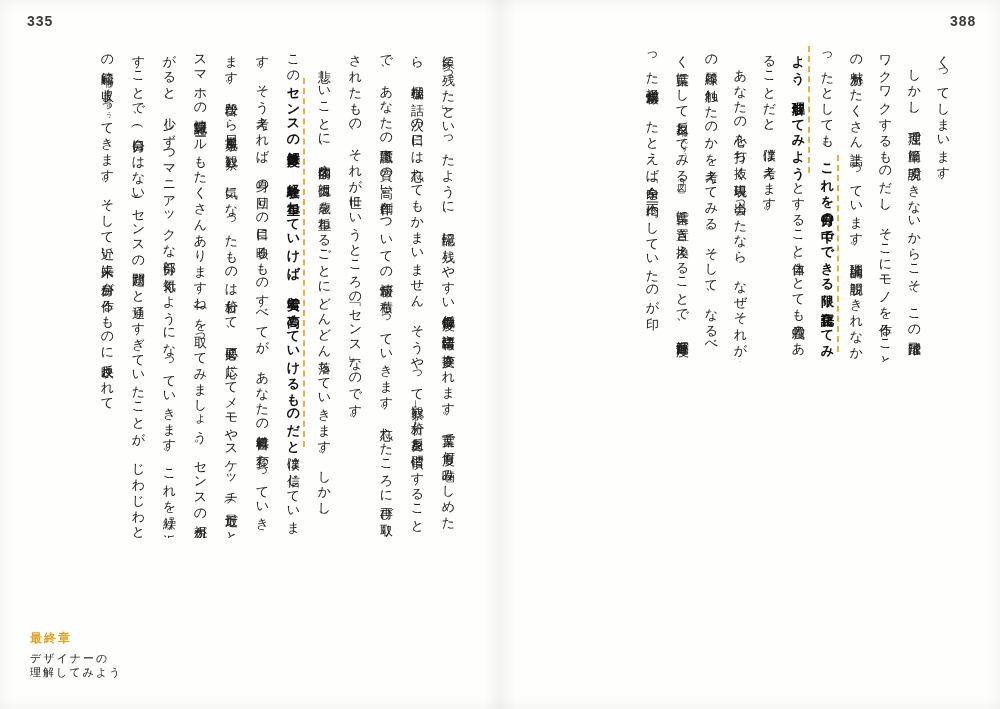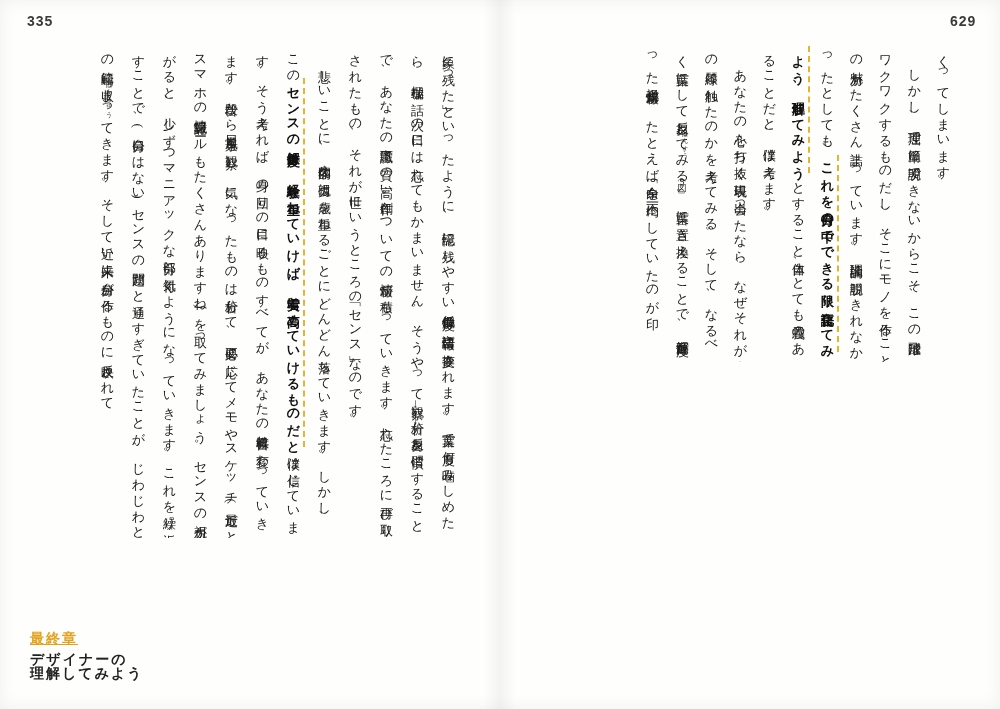--- a/index.html
+++ b/index.html
@@ -30,22 +30,22 @@
   .hl { font-family:"Liberation Sans","DejaVu Sans",sans-serif; font-weight:700; font-style:normal;
         color:#111; border-right:2px dashed #e7b42f; padding-right:2px; }
 
   .rb { position:relative; }
   .rt { position:absolute; top:1px; right:-10px; font-size:6.5px; letter-spacing:0;
         font-family:"Liberation Sans","DejaVu Sans",sans-serif; color:#333; white-space:nowrap; }
   .fig-ref { font-size:9px; letter-spacing:0; text-orientation:upright; }
 
   
   .chapter-footer { position:absolute; left:30px; top:630px; }
-  .chapter-label { font-size:14px; font-weight:700; color:#e2a21c; letter-spacing:2px; margin-bottom:4px;text-decoration:underline; }
-  .chapter-title { font-size:14px; font-weight:700; color:#222; letter-spacing:2px; line-height:14px; }
+  .chapter-label { font-size:12px; font-weight:700; color:#e2a21c; letter-spacing:2px; margin-bottom:4px; }
+  .chapter-title { font-size:11px; font-weight:400; color:#222; letter-spacing:2px; line-height:14px; }
 </style>
 </head>
 <body>
 
 <div class="spread">
 
   <div class="page left">
     <div class="pagenum pn-left">335</div>
 
     <div class="vtext left-text">
@@ -54,21 +54,21 @@
     </div>
 
     <div class="chapter-footer">
       <div class="chapter-label">最終章</div>
       <div class="chapter-title">デザイナーの</div>
       <div class="chapter-title">理解してみよう</div>
     </div>
   </div>
 
   <div class="page right">
-    <div class="pagenum pn-right">629</div>
+    <div class="pagenum pn-right">388</div>
 
     <div class="vtext right-text">
       <p><span>くってしまいます。</span></p>
       <p class="indent"><span>しかし、理屈で簡単に説明できないからこそ、この飛躍はワクワクするものだし、そこにモノを作ることの魅力がたくさん詰まっています。理論的に説明しきれなかったとしても、</span><b class="hl">これを自分の中でできる限り言語化してみよう、理解してみよう</b><span>とすること自体、とても意義のあることだと、僕は考えます。</span></p>
       <p class="indent"><span>あなたの心を打ち抜く表現に出会ったなら、なぜそれが自分の琴線に触れたのかを考えてみる。そして、なるべく言葉にして</span><span class="rb"><span>反芻</span><span class="rt">はんすう</span></span><span>してみる</span><span class="fig-ref">〔図5〕</span><span>。言葉に置き換えることで、高解像度だった視覚情報が、たとえば「余白を不均一にしていたのが印</span></p>
     </div>
 
   </div>
 
   <div class="gutter"></div>

